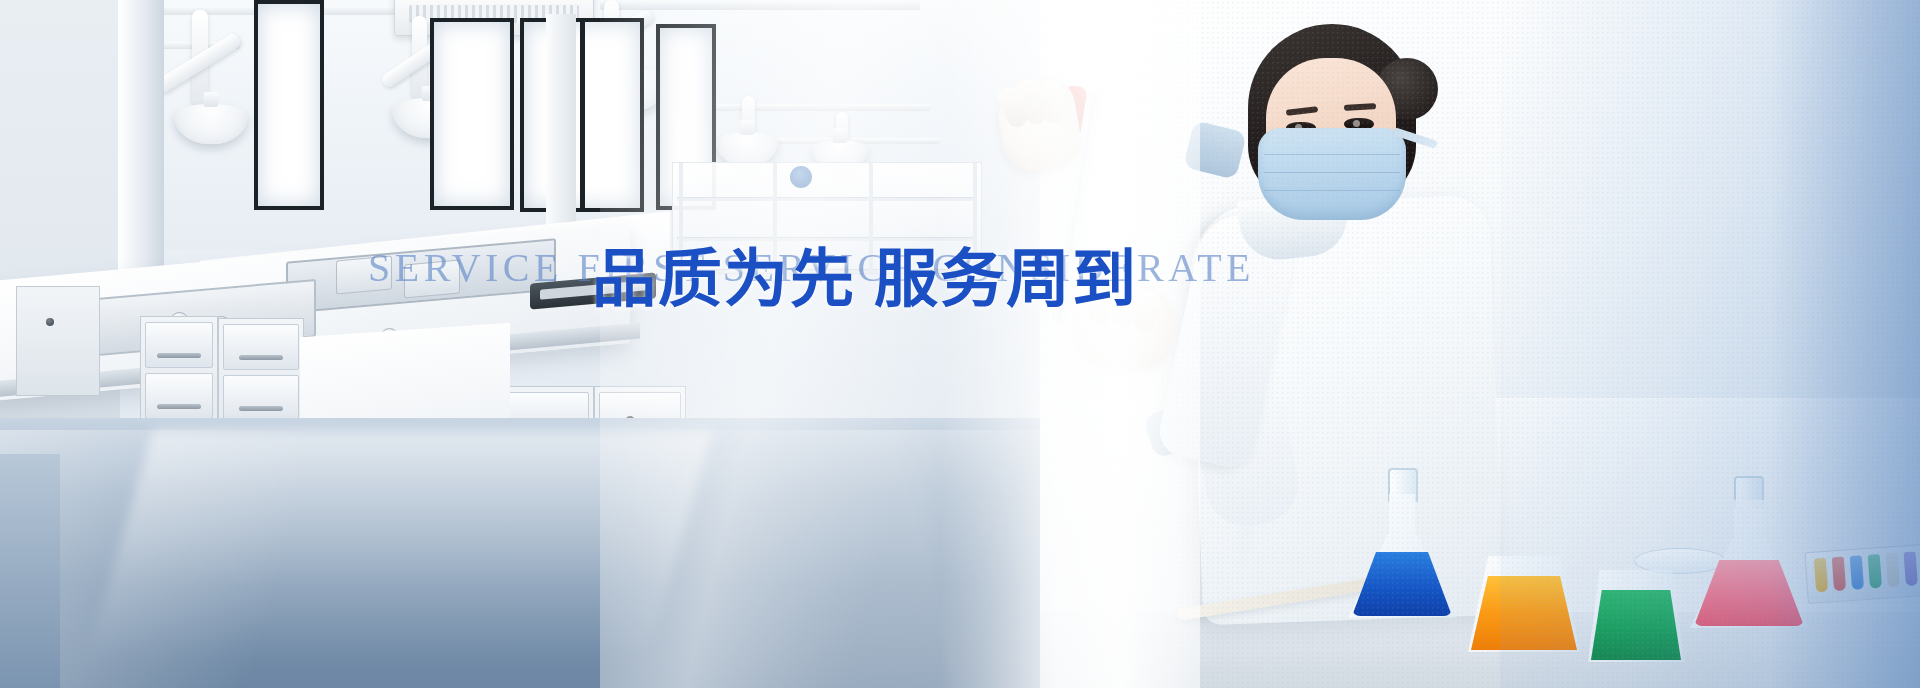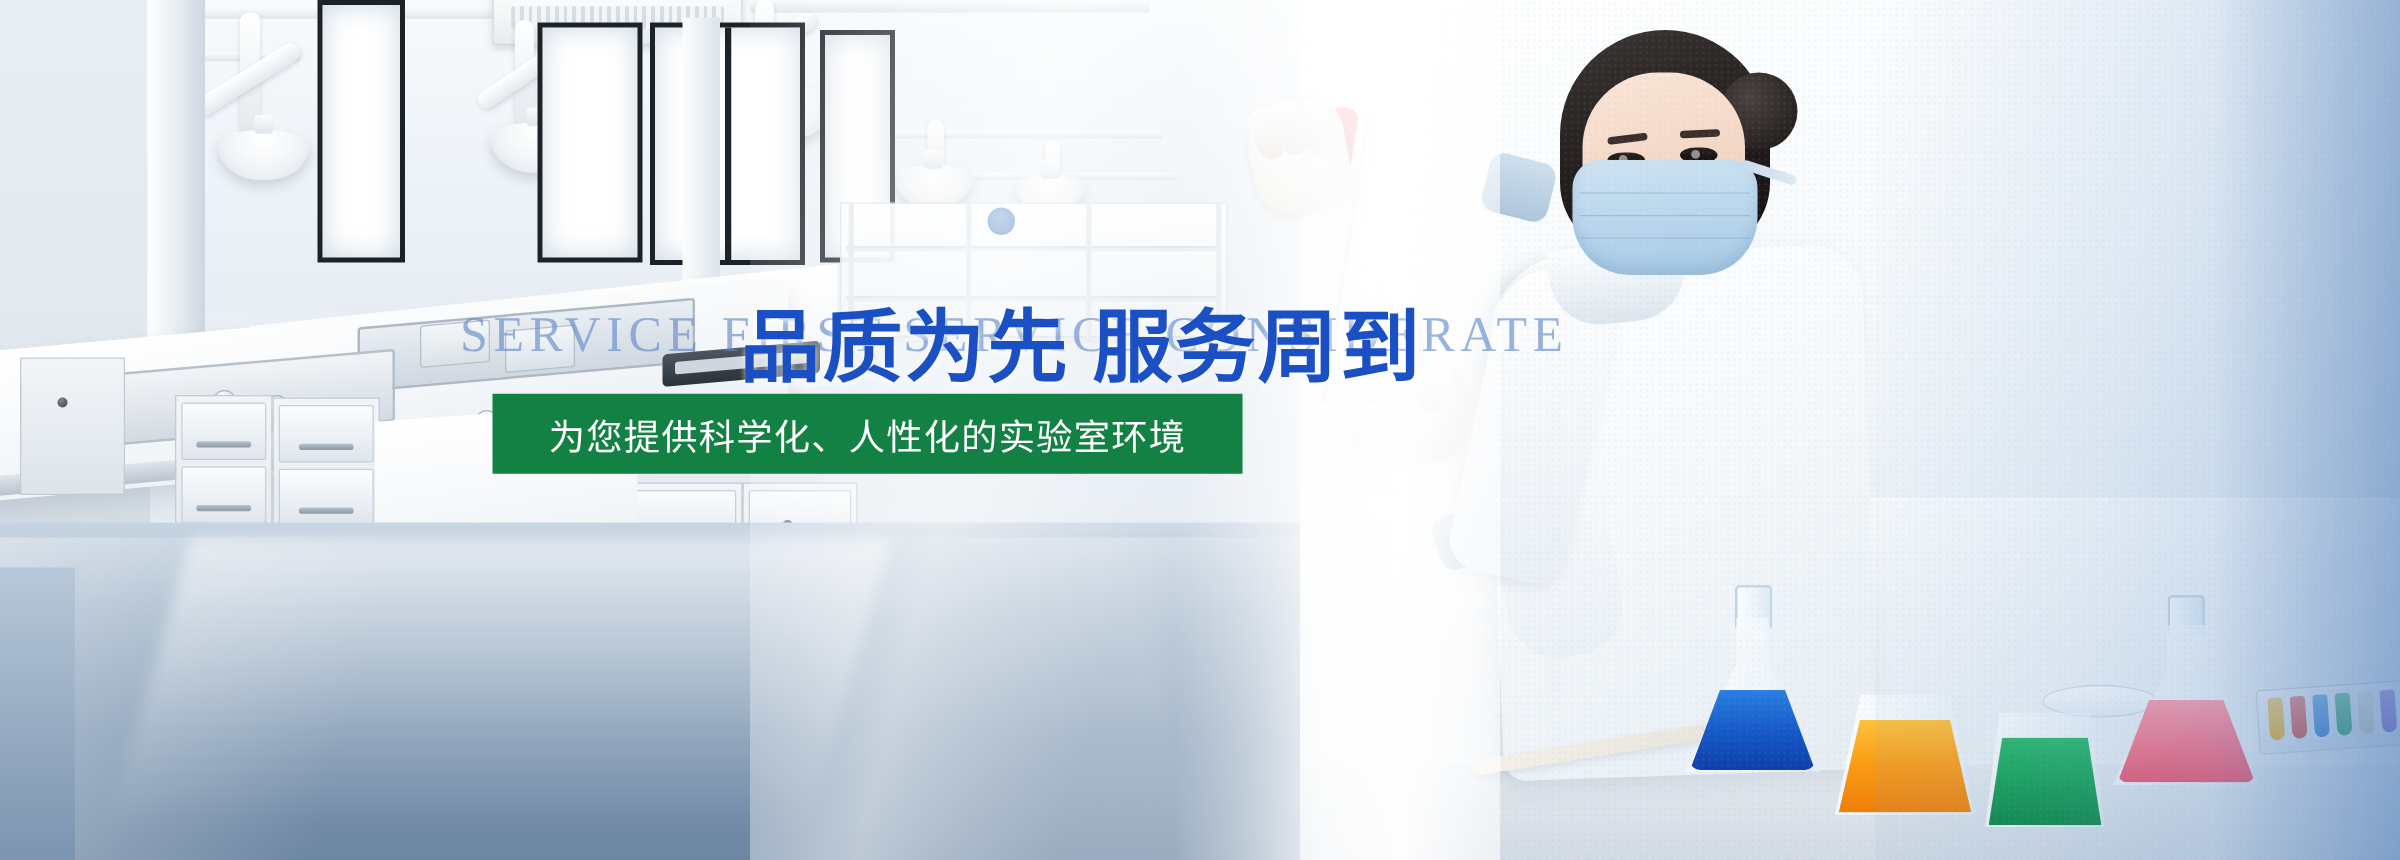--- a/index.html
+++ b/index.html
@@ -664,18 +664,15 @@
   <div class="bluewedge"></div>
   <div class="bluewedge2"></div>
 
   <div class="copy">
     <div class="eyebrow">SERVICE FIRST SERVICE CONSIDERATE</div>
 
     <div class="headline">
       <span>品质为先</span><span class="gap"></span><span>服务周到</span>
     </div>
 
-    <div class="subbar">
-      <span>为您提供科学化、人性化的实验室环境</span>
-    </div>
   </div>
 
 </div>
 
 </body></html>

